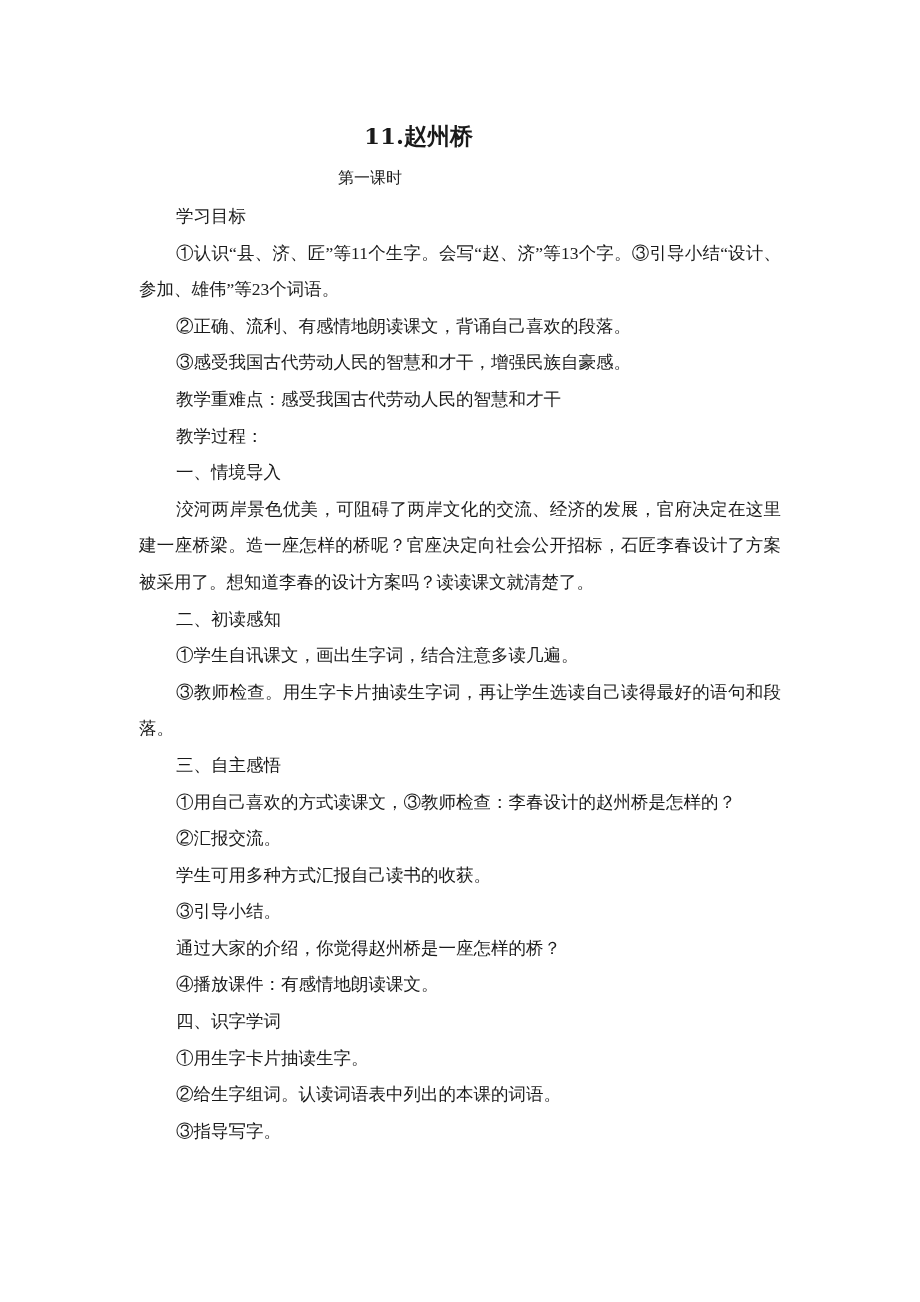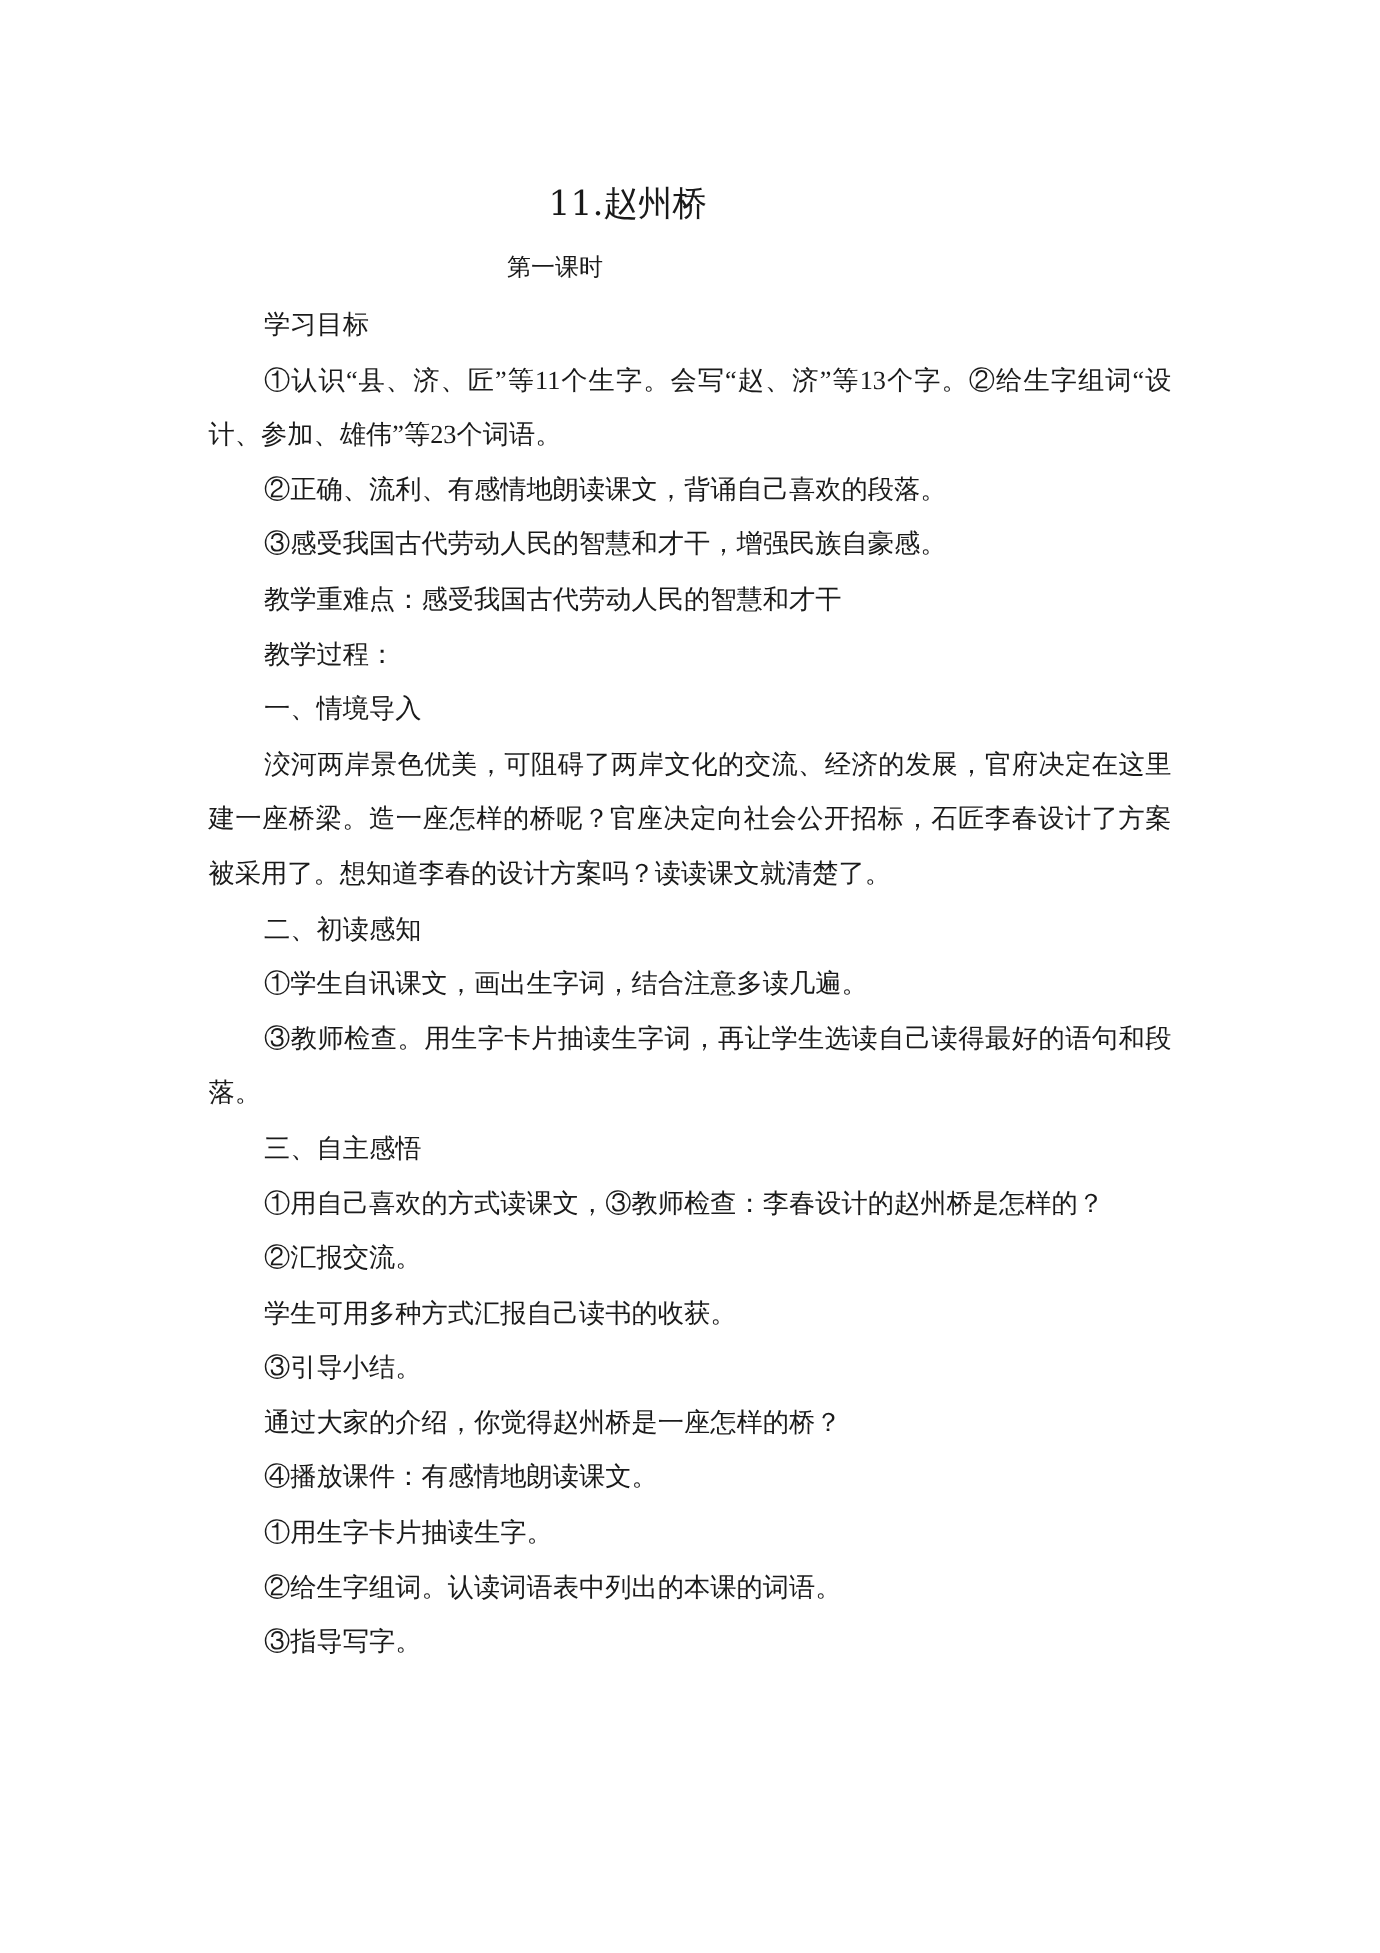--- a/index.html
+++ b/index.html
@@ -1,50 +1,51 @@
 <!DOCTYPE html>
 <html><head>
 <meta charset="utf-8">
 <style>
   html, body { margin: 0; padding: 0; background: #ffffff; }
   body { width: 920px; height: 1302px; position: relative; overflow: hidden;
          font-family: "DejaVu Serif", "Liberation Serif", serif; color: #1a1a1a; }
   .page { position: absolute; left: 0; top: 0; width: 920px; height: 1302px; }
   .title { position: absolute; top: 119px; left: 0; width: 837px; text-align: center;
-           font-size: 23px; font-weight: normal; letter-spacing: 0px; line-height: 34px; }
+           font-size: 23px; font-weight: bold; letter-spacing: 0px; line-height: 34px; }
   .subtitle { position: absolute; top: 164px; left: 0; width: 740px; text-align: center;
               font-size: 16px; line-height: 28px; }
   .body { position: absolute; top: 198px; left: 139px; width: 642px; font-family: Liberation Serif, serif; }
   .p { font-size: 17.5px; line-height: 36.6px; margin: 0; text-align: justify;
        text-justify: inter-character; }
   .p.indent { text-indent: 37px; }
 </style>
 </head>
 <body>
 
 <div class="page">
   <div class="title">11.赵州桥</div>
   <div class="subtitle">第一课时</div>
 
   <div class="body">
     <p class="p indent">学习目标</p>
-    <p class="p indent">①认识“县、济、匠”等11个生字。会写“赵、济”等13个字。②给生字组词“设计、参加、雄伟”等23个词语。</p>
+    <p class="p indent">①认识“县、济、匠”等11个生字。会写“赵、济”等13个字。③引导小结“设计、参加、雄伟”等23个词语。</p>
     <p class="p indent">②正确、流利、有感情地朗读课文，背诵自己喜欢的段落。</p>
     <p class="p indent">③感受我国古代劳动人民的智慧和才干，增强民族自豪感。</p>
     <p class="p indent">教学重难点：感受我国古代劳动人民的智慧和才干</p>
     <p class="p indent">教学过程：</p>
     <p class="p indent">一、情境导入</p>
     <p class="p indent">洨河两岸景色优美，可阻碍了两岸文化的交流、经济的发展，官府决定在这里建一座桥梁。造一座怎样的桥呢？官座决定向社会公开招标，石匠李春设计了方案被采用了。想知道李春的设计方案吗？读读课文就清楚了。</p>
     <p class="p indent">二、初读感知</p>
     <p class="p indent">①学生自讯课文，画出生字词，结合注意多读几遍。</p>
     <p class="p indent">③教师检查。用生字卡片抽读生字词，再让学生选读自己读得最好的语句和段落。</p>
     <p class="p indent">三、自主感悟</p>
     <p class="p indent">①用自己喜欢的方式读课文，③教师检查：李春设计的赵州桥是怎样的？</p>
     <p class="p indent">②汇报交流。</p>
     <p class="p indent">学生可用多种方式汇报自己读书的收获。</p>
     <p class="p indent">③引导小结。</p>
     <p class="p indent">通过大家的介绍，你觉得赵州桥是一座怎样的桥？</p>
     <p class="p indent">④播放课件：有感情地朗读课文。</p>
+    <p class="p indent">四、识字学词</p>
     <p class="p indent">①用生字卡片抽读生字。</p>
     <p class="p indent">②给生字组词。认读词语表中列出的本课的词语。</p>
     <p class="p indent">③指导写字。</p>
   </div>
 </div>
 
 </body></html>

